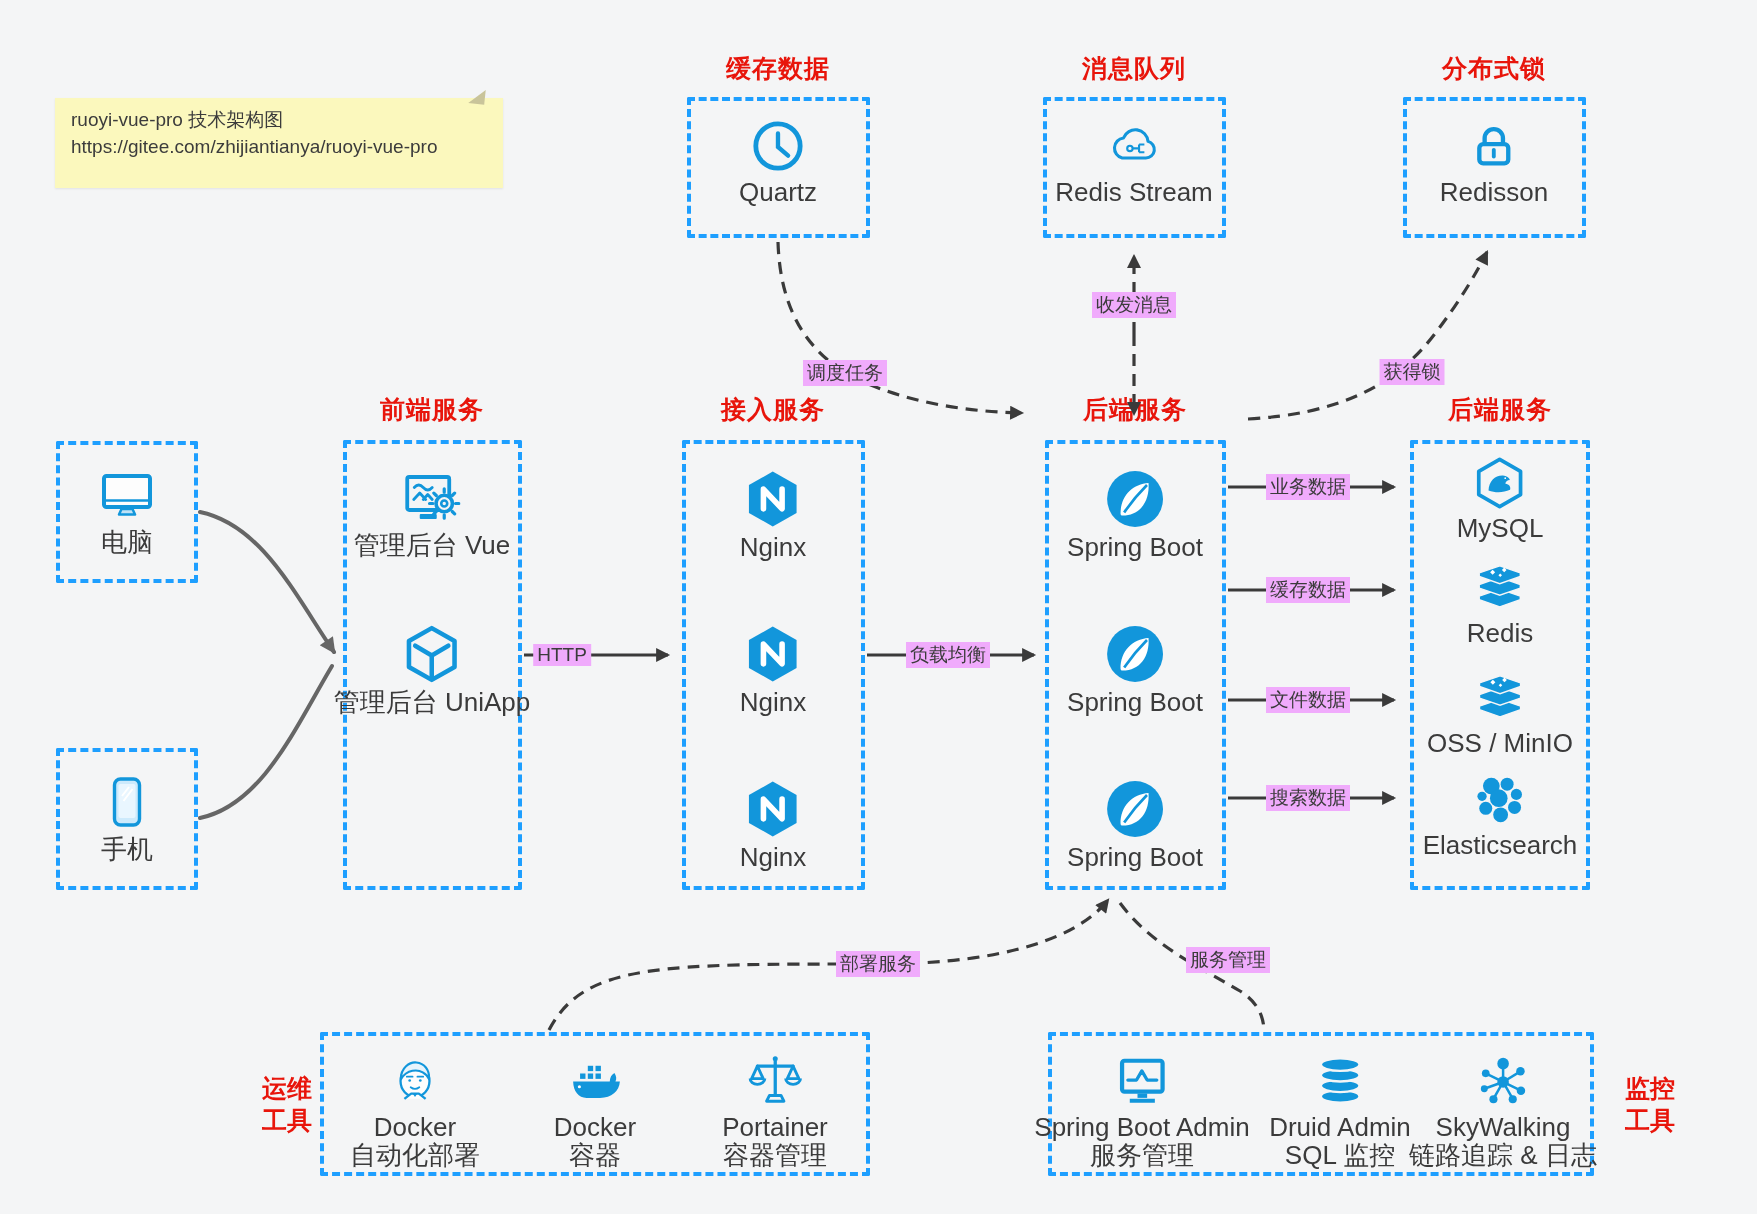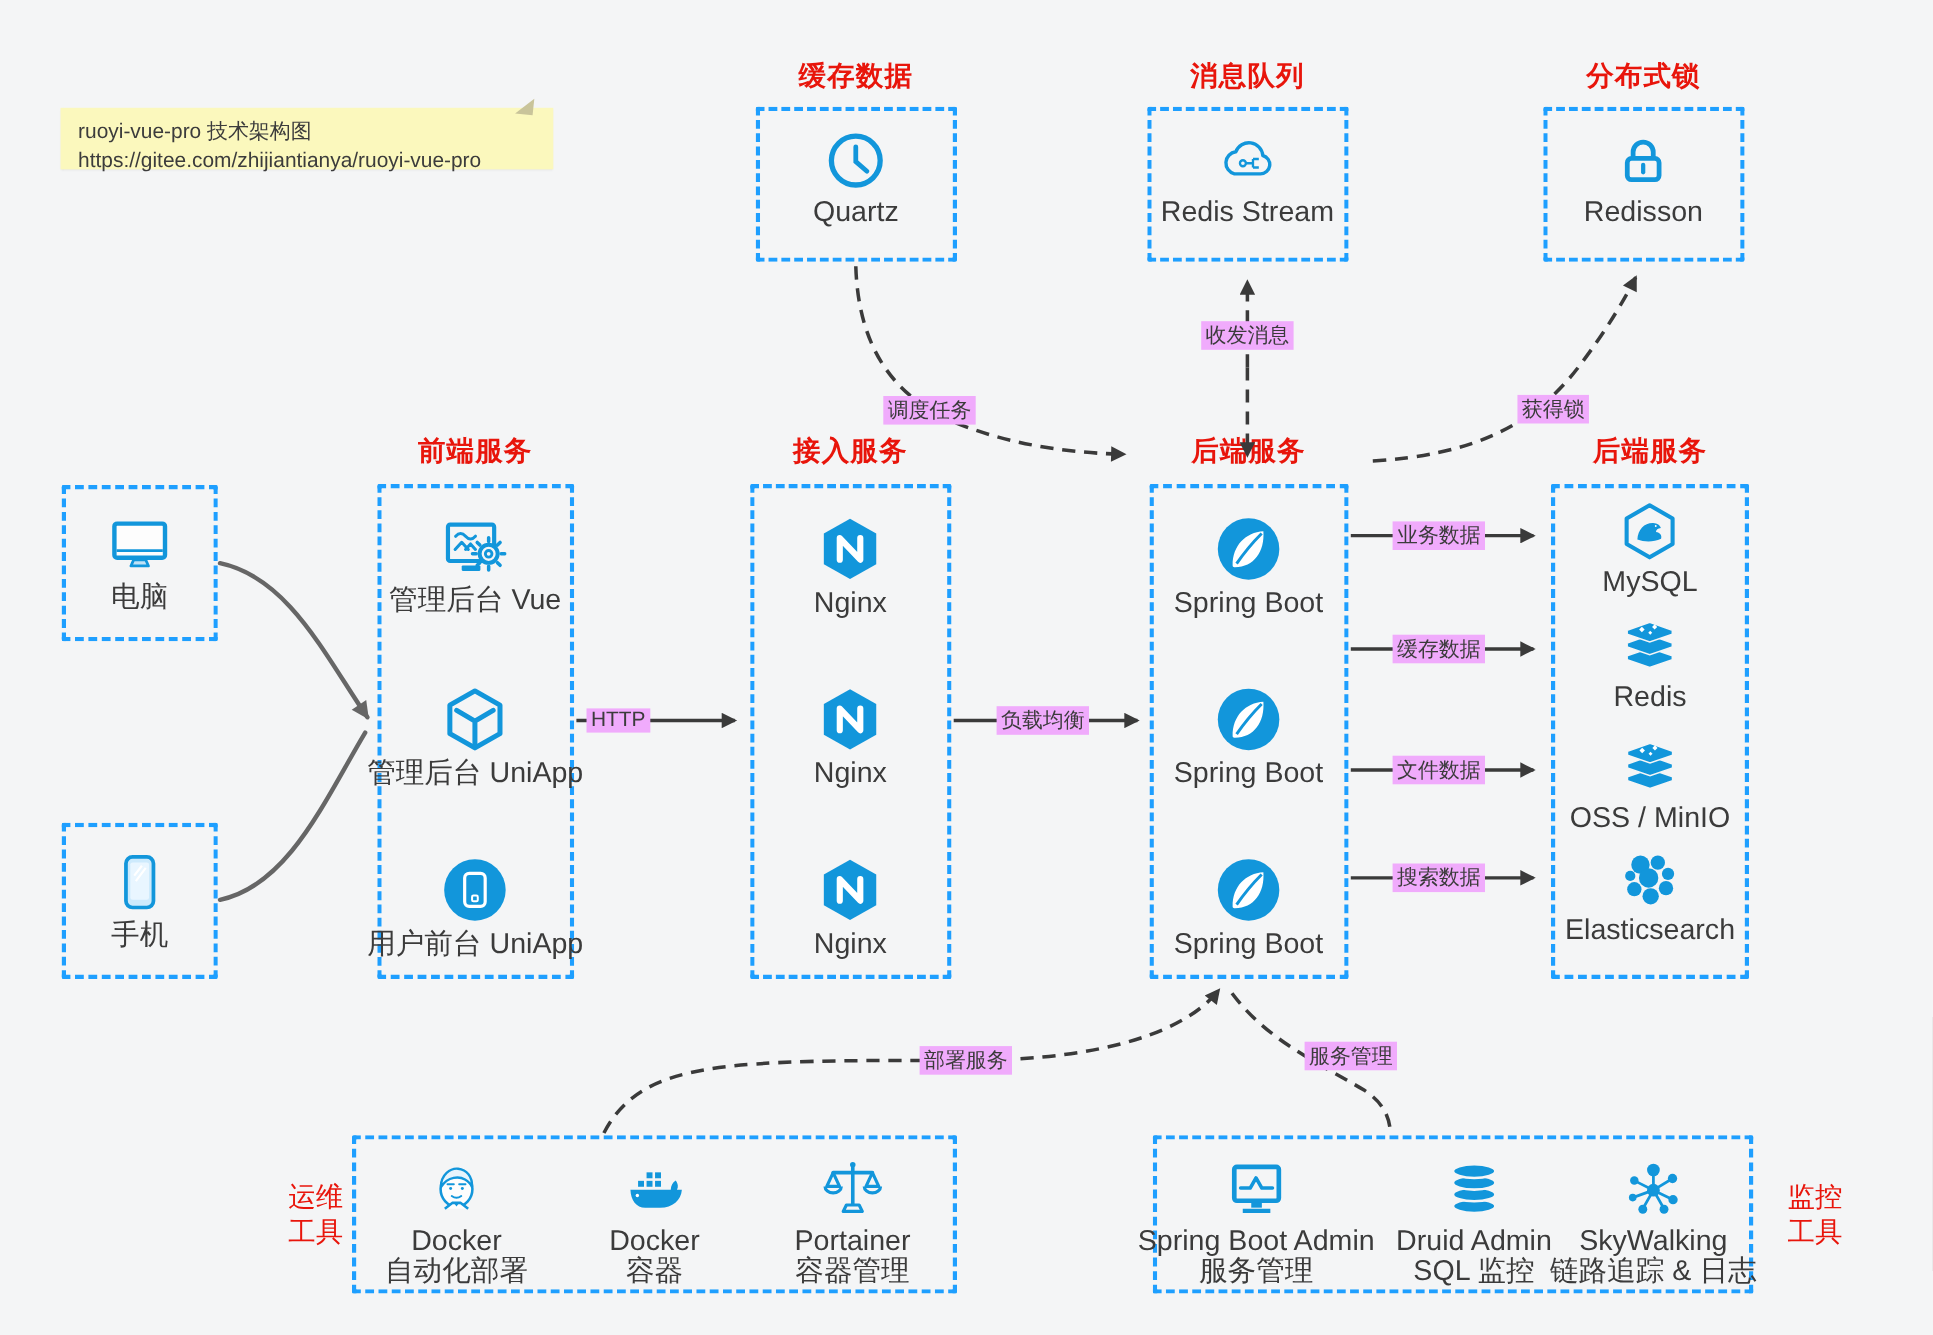--- a/index.html
+++ b/index.html
@@ -7,30 +7,30 @@
     --arrow-dark:#3a3a3a; --arrow-gray:#666666; --note-bg:#fbf8bd;
     --text:#3b3b3b; --bg:#f4f5f6;
   }
   *{box-sizing:border-box}
   html,body{margin:0;padding:0;background:#dcdcdc}
   .canvas{position:relative;width:1757px;height:1214px;background:var(--bg);
     font-family:"Liberation Sans","DejaVu Sans",sans-serif;overflow:hidden}
   .gbox{position:absolute;border:4px dashed var(--border-blue);border-radius:2px}
   .gtitle{position:absolute;transform:translateX(-50%);font-size:25px;font-weight:bold;
     color:var(--title-red);white-space:nowrap;letter-spacing:1px}
-  .stitle{position:absolute;transform:translateX(-50%);font-size:25px;font-weight:normal;
+  .stitle{position:absolute;transform:translateX(-50%);font-size:25px;font-weight:bold;
     color:var(--title-red);text-align:center;line-height:32px;white-space:nowrap}
   .node{position:absolute;display:flex;flex-direction:column;align-items:center;gap:7px;
     transform:translateX(-50%)}
   .node svg{display:block;color:var(--icon-blue)}
   .label,.sub{font-size:26px;color:var(--text);white-space:nowrap;line-height:24px}
   .sub{margin-top:-3px}
   .elabel{position:absolute;transform:translate(-50%,-50%);font-size:19px;color:var(--text);
     background:#f0abfc;padding:0 4px;white-space:nowrap;z-index:6}
-  .note{position:absolute;left:55px;top:98px;width:448px;height:56px;background:var(--note-bg);
+  .note{position:absolute;left:55px;top:98px;width:448px;height:90px;background:var(--note-bg);
     padding:8px 16px;font-size:19px;line-height:27px;color:#3c3c3c;box-shadow:0 1px 2px rgba(0,0,0,.08)}
   .note::before{content:"";position:absolute;top:-9px;right:18px;width:0;height:0;
     border-left:16px solid transparent;border-bottom:15px solid #c9c49a;transform:rotate(6deg)}
   #edges{position:absolute;left:0;top:0;z-index:4;pointer-events:none}
 </style>
 </head>
 <body>
 
 <div class="canvas">
 
@@ -286,26 +286,20 @@
         <use href="#i-adminvue"></use>
       </svg>
     <div class="label">管理后台 Vue</div>
   </div>
   <div class="node" style="left:432px;top:625px">
     <svg width="58" height="58">
         <use href="#i-cube"></use>
       </svg>
     <div class="label">管理后台 UniApp</div>
   </div>
-  <div class="node" style="left:432px;top:780px">
-    <svg width="58" height="58">
-        <use href="#i-mobileapp"></use>
-      </svg>
-    <div class="label">用户前台 UniApp</div>
-  </div>
 
   <div class="node" style="left:773px;top:470px">
     <svg width="58" height="58">
         <use href="#i-nginx"></use>
       </svg>
     <div class="label">Nginx</div>
   </div>
   <div class="node" style="left:773px;top:625px">
     <svg width="58" height="58">
         <use href="#i-nginx"></use>

